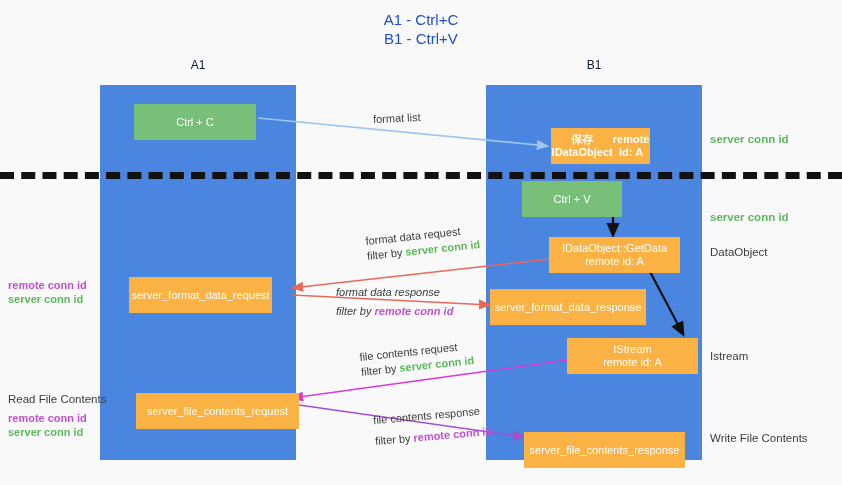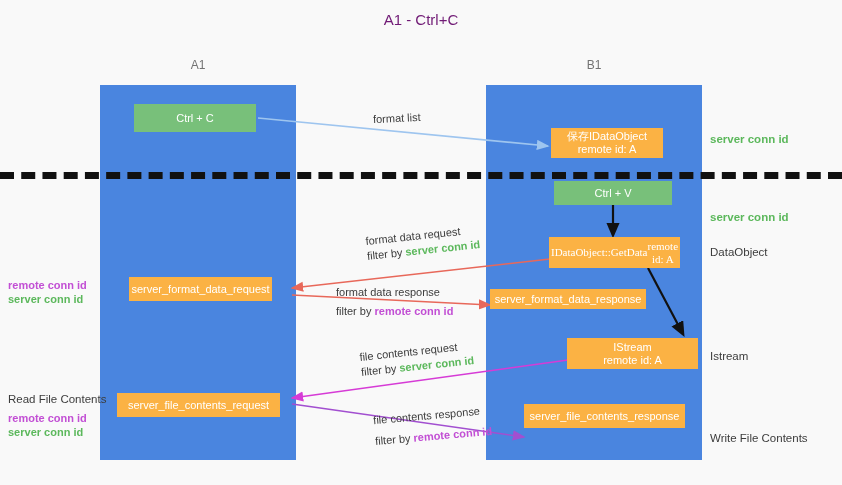--- a/index.html
+++ b/index.html
@@ -9,37 +9,37 @@
     font-family:"Liberation Sans", sans-serif;
     overflow:hidden;
     position:relative;
   }
   #stage{position:absolute;left:0;top:0;width:842px;height:485px;}
   .abs{position:absolute;}
 
   
   .title{
     left:0;top:10px;width:842px;text-align:center;
-    font-size:15px;color:#701a75;line-height:19px;
+    font-size:15px;color:#1d4ed8;line-height:19px;
   }
 
   
   .colhead{
-    text-align:center;font-size:12px;color:#737373;line-height:14px;
+    text-align:center;font-size:12px;color:#0f172a;line-height:14px;
   }
 
   
   .lane{background:#4a85df;}
 
   
   .box{
     box-sizing:border-box;
     display:flex;align-items:center;justify-content:center;
     text-align:center;color:#ffffff;font-size:11px;line-height:13px;
-    padding:10px 4px;
+    padding:18px 4px;
   }
   .box.green{background:#78c07a;}
   .box.orange{background:#fbb244;}
 
   
   .sidelabel{font-size:11.5px;color:#3c3c3c;line-height:15px;}
   .green-txt{color:#5cb85c;font-weight:bold;}
   .purple-txt{color:#c24fd4;font-weight:bold;}
   .label-blk{font-size:11px;line-height:14px;}
 
@@ -56,20 +56,21 @@
   }
   svg{position:absolute;left:0;top:0;}
 </style>
 </head>
 <body>
 
 <div id="stage">
 
   <div class="abs title">
     <div>A1 - Ctrl+C</div>
+    <div>B1 - Ctrl+V</div>
   </div>
 
   <div class="abs colhead" style="left:100px;top:58px;width:196px;">
     <div>A1</div>
   </div>
   <div class="abs colhead" style="left:486px;top:58px;width:216px;">
     <div>B1</div>
   </div>
 
   <div class="abs lane" style="left:100px;top:85px;width:196px;height:375px;"></div>
@@ -112,48 +113,48 @@
   <div class="abs dashed"></div>
 
   <div class="abs box green" style="left:134px;top:104px;width:122px;height:28px;">
     <span>Ctrl + C</span>
   </div>
 
   <div class="abs box orange" style="left:129px;top:277px;width:143px;height:24px;">
     <span>server_format_data_request</span>
   </div>
 
-  <div class="abs box orange" style="left:117px;top:393px;width:163px;height:24px;text-align:right;">
+  <div class="abs box orange" style="left:136px;top:393px;width:163px;height:24px;text-align:right;">
     <span>server_file_contents_request</span>
   </div>
 
-  <div class="abs box orange" style="left:551px;top:128px;width:112px;height:30px;flex-direction:column;">
+  <div class="abs box orange" style="left:551px;top:128px;width:99px;height:30px;font-weight:bold;">
     <span>保存IDataObject</span>
     <span>remote id: A</span>
   </div>
 
-  <div class="abs box green" style="left:554px;top:181px;width:118px;height:24px;">
+  <div class="abs box green" style="left:522px;top:181px;width:100px;height:24px;">
     <span>Ctrl + V</span>
   </div>
 
-  <div class="abs box orange" style="left:549px;top:237px;width:131px;height:31px;font-family:Liberation Serif, serif;">
+  <div class="abs box orange" style="left:549px;top:237px;width:131px;height:31px;flex-direction:column;">
     <span>IDataObject::GetData</span>
     <span>remote id: A</span>
   </div>
 
   <div class="abs box orange" style="left:490px;top:289px;width:156px;height:20px;">
     <span>server_format_data_response</span>
   </div>
 
   <div class="abs box orange" style="left:567px;top:338px;width:131px;height:31px;flex-direction:column;">
     <span>IStream</span>
     <span>remote id: A</span>
   </div>
 
-  <div class="abs box orange" style="left:524px;top:404px;width:161px;height:24px;">
+  <div class="abs box orange" style="left:524px;top:432px;width:161px;height:24px;">
     <span>server_file_contents_response</span>
   </div>
 
   <div class="abs sidelabel green-txt" style="left:710px;top:132px;">server conn id</div>
 
   <div class="abs sidelabel green-txt" style="left:710px;top:210px;">server conn id</div>
 
   <div class="abs sidelabel" style="left:710px;top:245px;">DataObject</div>
 
   <div class="abs sidelabel" style="left:710px;top:349px;">Istream</div>
@@ -174,21 +175,21 @@
 
   <div class="abs edgelabel" style="left:373px;top:111px;transform:rotate(-2.5deg);">format list</div>
 
   <div class="abs edgelabel" style="left:366px;top:228px;transform:rotate(-6deg);">
     <div>format data request</div>
     <div>
       <span>filter by </span><span class="em green-txt">server conn id</span>
     </div>
   </div>
 
-  <div class="abs edgelabel" style="left:336px;top:285px;">
+  <div class="abs edgelabel" style="left:336px;top:285px;font-style:italic;">
     <div>format data response</div>
     <div style="margin-top:4px;">
       <span>filter by </span><span class="em purple-txt">remote conn id</span>
     </div>
   </div>
 
   <div class="abs edgelabel" style="left:360px;top:344px;transform:rotate(-6deg);">
     <div>file contents request</div>
     <div>
       <span>filter by </span><span class="em green-txt">server conn id</span>

